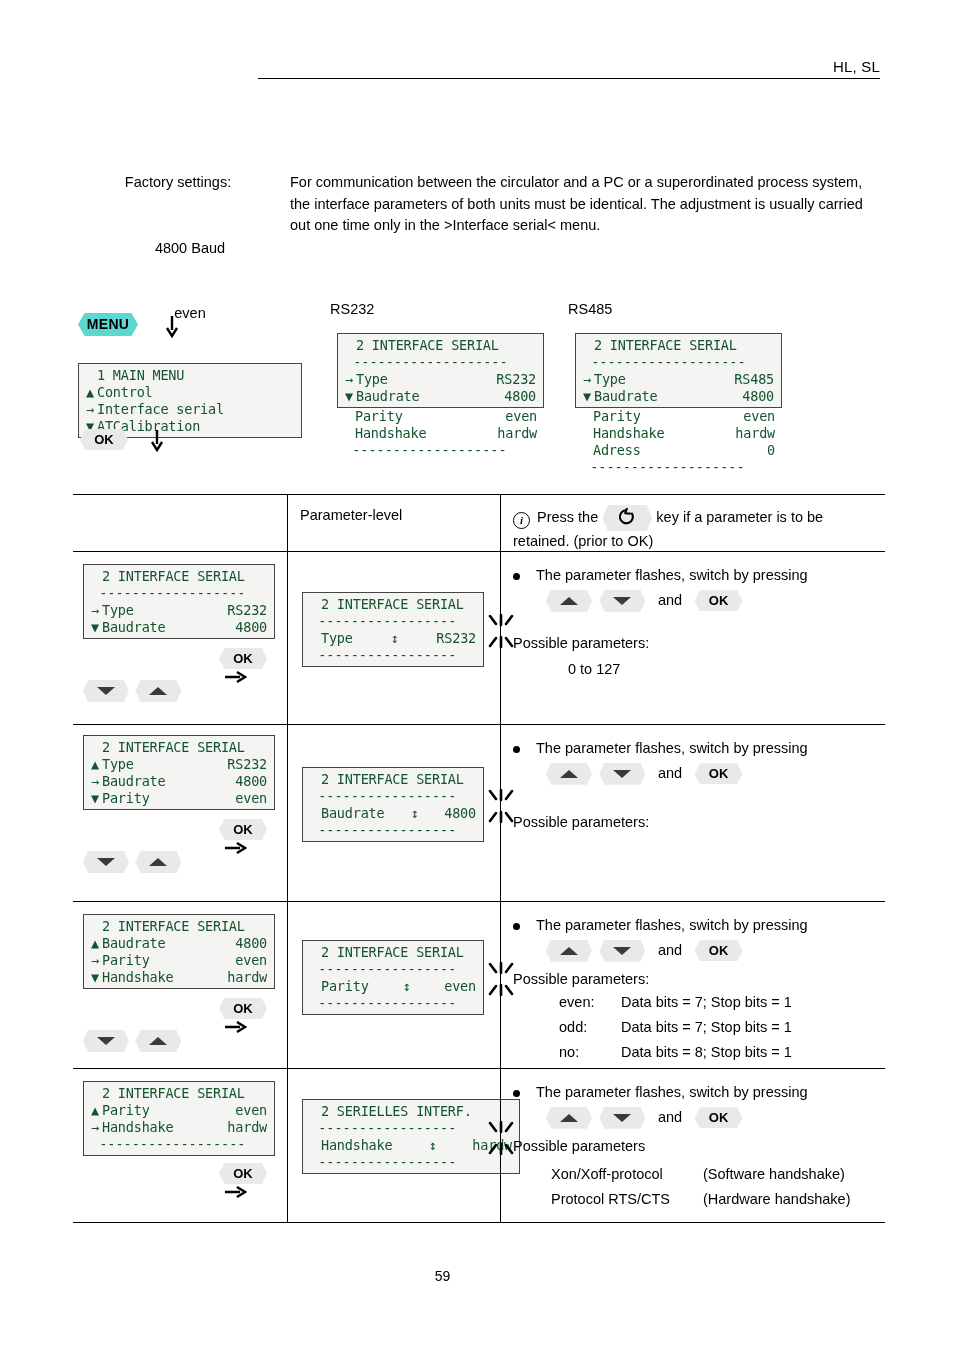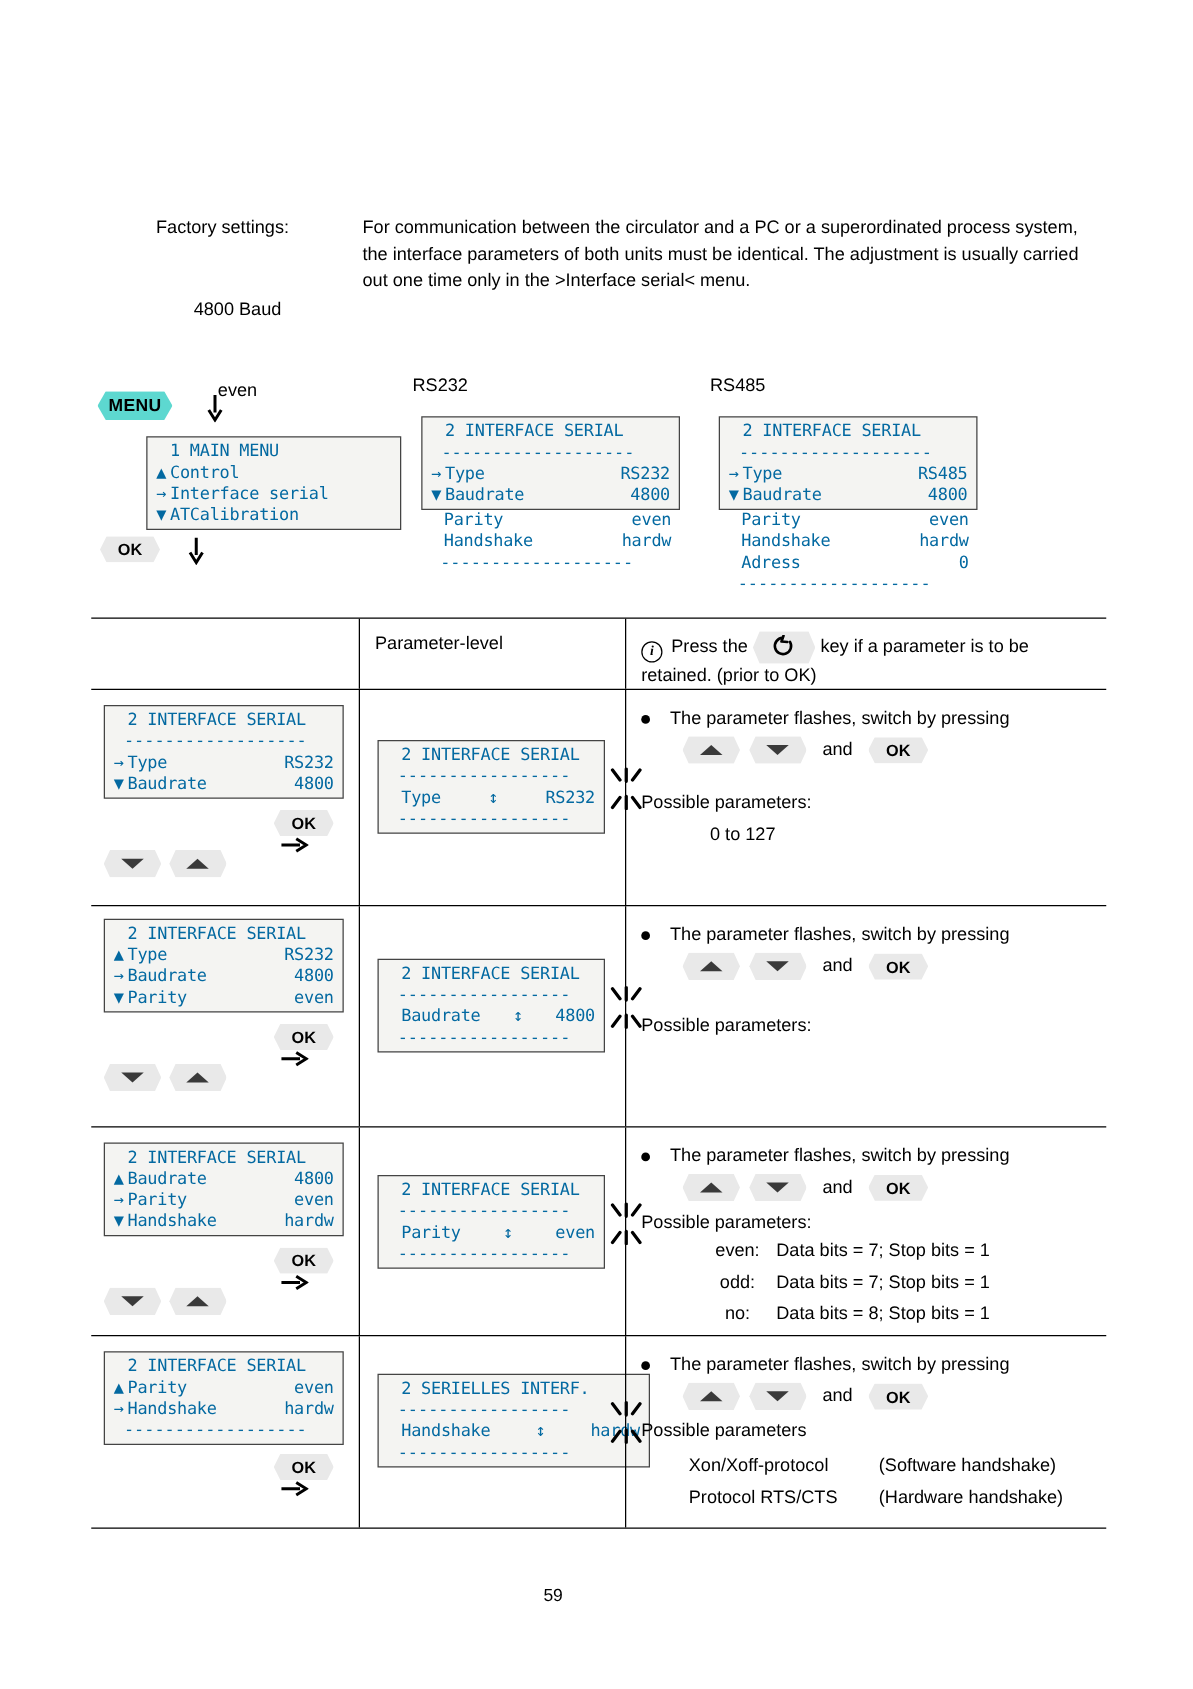--- a/index.html
+++ b/index.html
@@ -23,21 +23,21 @@
   .key.menu{background:#5dd8d0;width:60px;height:23px;line-height:23px;font-size:14px;letter-spacing:.3px;}
   .key.arrowkey{width:46px;height:22px;}
   .key.arrowkey svg{position:absolute;left:50%;top:50%;transform:translate(-50%,-50%);}
   .key.backkey{width:50px;height:26px;}
   .key.backkey svg{position:absolute;left:50%;top:50%;transform:translate(-50%,-50%);}
 
   .downarrow{display:inline-block;vertical-align:middle;}
 
   
   .lcd{font-family:"DejaVu Sans Mono","Liberation Mono",monospace;
-       font-size:13.5px;line-height:17px;color:#0369a1;letter-spacing:-0.2px;}
+       font-size:13.5px;line-height:17px;color:#14532d;letter-spacing:-0.2px;}
   .lcd .framed{border:1.6px solid #444;background:#f4f4f2;padding:3px 7px 2px 7px;}
   .lcd .tail{padding:0 7px 0 7px;background:transparent;}
   .lcd .row{display:flex;justify-content:space-between;white-space:pre;}
   .lcd .row .lbl{display:flex;}
   .lcd .mk{display:inline-block;width:11px;}
   .lcd .dashes{letter-spacing:0px;white-space:pre;overflow:hidden;}
 
   
   .flash{position:absolute;width:26px;height:34px;}
 
@@ -53,54 +53,58 @@
   .hdr-cell{font-size:14.5px;padding:12px 0 0 12px;}
   .note{font-size:14.5px;line-height:21px;padding:10px 8px 0 12px;position:relative;}
   .info-i{display:inline-block;width:15px;height:15px;border:1.3px solid #000;border-radius:50%;
           text-align:center;line-height:14px;font-size:11px;font-family:"Liberation Serif",serif;
           font-style:italic;font-weight:bold;vertical-align:-2px;margin-right:7px;}
 
   .bullet{display:inline-block;width:7px;height:7px;background:#000;border-radius:50%;
           vertical-align:middle;margin-right:16px;}
   .rtext{font-size:14.5px;line-height:22px;}
   .plist{font-size:14.5px;line-height:25px;}
-  .plist .lab{display:inline-block;width:62px;text-align:center;}
+  .plist .lab{display:inline-block;width:62px;}
   .indent1{padding-left:55px;}
   .indent2{padding-left:46px;}
 
   .okrow{position:absolute;}
   .updn{position:absolute;}
   .arrowright{display:inline-block;vertical-align:middle;margin-left:6px;}
   .pagenum{position:absolute;left:0;top:1268px;width:885px;text-align:center;font-size:14px;}
 </style>
 </head>
 <body>
 
 <div class="page">
 
+  <div class="hdr">
+    <div class="hdr-text">HL, SL</div>
+    <div class="hdr-rule"></div>
+  </div>
 
   <div class="intro-left">
     <div>Factory settings:</div>
     <div class="ind">4800 Baud</div>
     <div class="ind">even</div>
     <div class="ind">hardware handshake</div>
   </div>
 
   <div class="intro-right">For communication between the circulator and a PC or a superordinated process system, the interface parameters of both units must be identical. The adjustment is usually carried out one time only in the &gt;Interface serial&lt; menu.</div>
 
   <div style="position:absolute;left:78px;top:313px;">
     <span class="key menu">MENU</span>
   </div>
   <div style="position:absolute;left:165px;top:316px;" class="downarrow">
     <svg width="14" height="22" viewBox="0 0 14 22">
         <path d="M7 0 v14 M2 12 l5 8 l5 -8" stroke="#000" stroke-width="2.4" fill="none"></path>
       </svg>
   </div>
 
-  <div class="lcd" style="position:absolute;left:78px;top:349px;width:204px;margin-left:39px;">
+  <div class="lcd" style="position:absolute;left:78px;top:363px;width:224px;">
     <div class="framed">
       <div class="row">
         <span class="lbl"><span class="mk"></span><span>1 MAIN MENU</span></span>
       </div>
       <div class="row">
         <span class="lbl"><span class="mk">▲</span><span>Control</span></span>
         <span></span>
       </div>
       <div class="row">
         <span class="lbl"><span class="mk">→</span><span>Interface serial</span></span>

